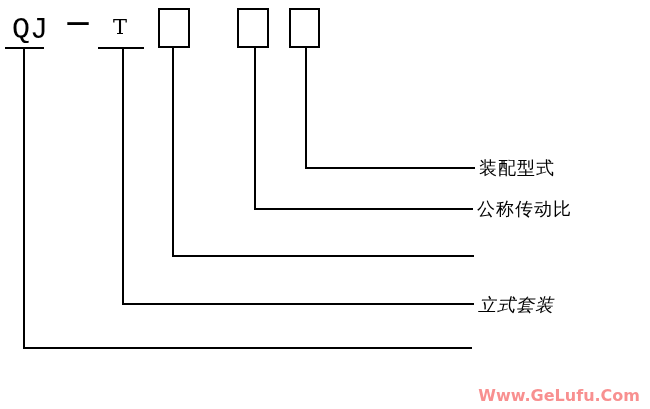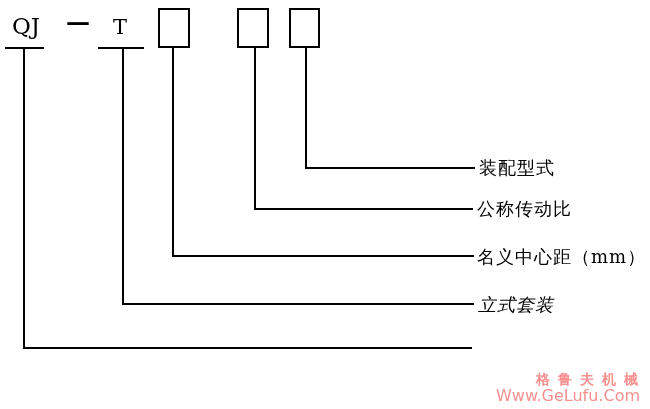--- a/index.html
+++ b/index.html
@@ -18,21 +18,21 @@
     height: 409px;
     background: var(--background);
     overflow: hidden;
   }
   .code-text {
     position: absolute;
     color: var(--line);
     line-height: 1;
     white-space: nowrap;
   }
-  .code-prefix { left: 12px; top: 15px; font-size: 23px; }
+  .code-prefix { left: 12px; top: 15px; font-size: 30px; font-family: Liberation Mono, monospace; }
   .code-dash   { left: 66px; top: 10px; font-size: 24px; font-weight: bold; letter-spacing: -2px; }
   .code-type   { left: 113px; top: 17px; font-size: 21px; }
   .box {
     position: absolute;
     top: 8px;
     height: 36px;
     border: 2px solid var(--line);
     background: var(--background);
   }
   .box1 { left: 158px; width: 28px; }
@@ -78,21 +78,21 @@
   .watermark-cn {
     font-size: 14px;
     font-weight: bold;
     letter-spacing: 8px;
     margin-right: -6px;
     display: block;
     margin-bottom: 2px;
   }
   .watermark-url {
     font-size: 16px;
-    font-weight: normal;
+    font-weight: bold;
     display: block;
   }
 </style>
 </head>
 <body>
 
 <div class="canvas">
 
   <span class="code-text code-prefix">QJ</span>
   <span class="code-text code-dash">—</span>
@@ -112,21 +112,19 @@
   <div class="vline v-b3"></div>
 
   <div class="hline h-assembly"></div>
   <div class="hline h-ratio"></div>
   <div class="hline h-center"></div>
   <div class="hline h-vertical"></div>
   <div class="hline h-crane"></div>
 
   <span class="leader-label l-ratio">公称传动比</span>
   <span class="leader-label l-assembly">装配型式</span>
-  <span class="leader-label l-center">名义中心距（mm）</span>
   <span class="leader-label l-vertical">立式套装</span>
 
   <div class="watermark">
-    <span class="watermark-cn">格鲁夫机械</span>
     <span class="watermark-url">Www.GeLufu.Com</span>
   </div>
 
 </div>
 
 </body></html>

